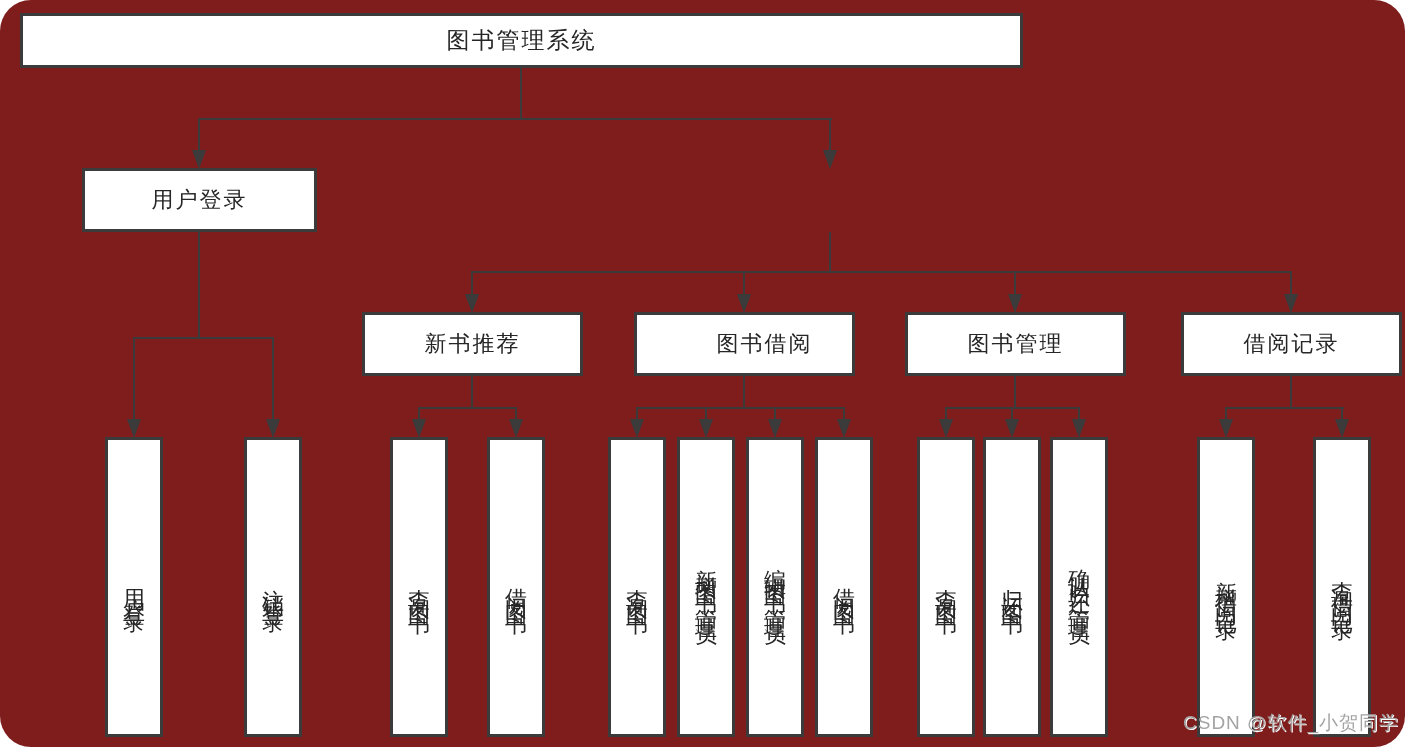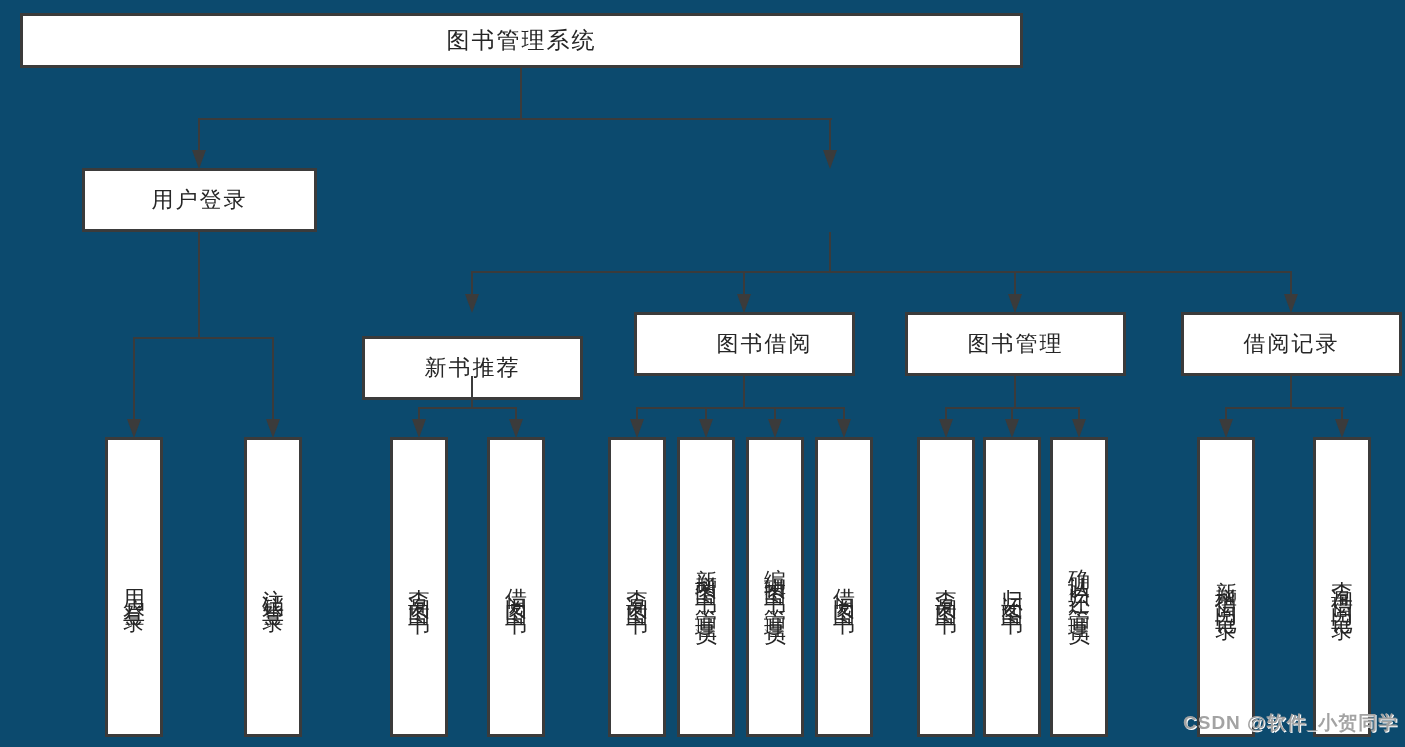--- a/index.html
+++ b/index.html
@@ -1,23 +1,24 @@
 <!DOCTYPE html>
 <html><head>
 <meta charset="utf-8">
 <style>
   html, body { margin: 0; padding: 0; background: #ffffff; }
   .canvas {
     position: relative;
     width: 1405px;
     height: 747px;
-    background: #0c4a6e;
+    background: #7f1d1d;
     font-family: "Liberation Sans", "DejaVu Sans", sans-serif;
     color: #262626;
     overflow: hidden;
+    border-radius: 31px;
   }
   .node {
     position: absolute;
     box-sizing: border-box;
     border: 3px solid #3b3b3b;
     background: #ffffff;
     display: flex;
     align-items: center;
     justify-content: center;
     font-size: 22px;
@@ -53,21 +54,20 @@
   }
   .watermark {
     position: absolute;
     left: 1183px;
     top: 710px;
     font-size: 19px;
     color: #a3a3a3;
     letter-spacing: 1px;
     text-shadow: 1px 1px 0 #ffffff;
     white-space: nowrap;
-    font-weight: bold;
   }
 </style>
 </head>
 <body>
 
 <div class="canvas">
 
   <div class="node title" style="left:20px; top:13px; width:1003px; height:55px;">
     <span>图书管理系统</span>
   </div>
@@ -100,21 +100,21 @@
     <div class="vline" style="left:471px; top:271px; height:26px;"></div>
     <div class="arrow" style="left:465px; top:294px;"></div>
     <div class="vline" style="left:743px; top:271px; height:26px;"></div>
     <div class="arrow" style="left:737px; top:294px;"></div>
     <div class="vline" style="left:1014px; top:271px; height:26px;"></div>
     <div class="arrow" style="left:1008px; top:294px;"></div>
     <div class="vline" style="left:1290px; top:271px; height:26px;"></div>
     <div class="arrow" style="left:1284px; top:294px;"></div>
   </div>
 
-  <div class="node" style="left:362px; top:312px; width:221px; height:64px;margin-top:24px;">
+  <div class="node" style="left:362px; top:312px; width:221px; height:64px;">
     <span>新书推荐</span>
   </div>
   <div class="node" style="left:634px; top:312px; width:221px; height:64px;padding-left:40px;">
     <span>图书借阅</span>
   </div>
   <div class="node" style="left:905px; top:312px; width:221px; height:64px;">
     <span>图书管理</span>
   </div>
   <div class="node" style="left:1181px; top:312px; width:221px; height:64px;">
     <span>借阅记录</span>

